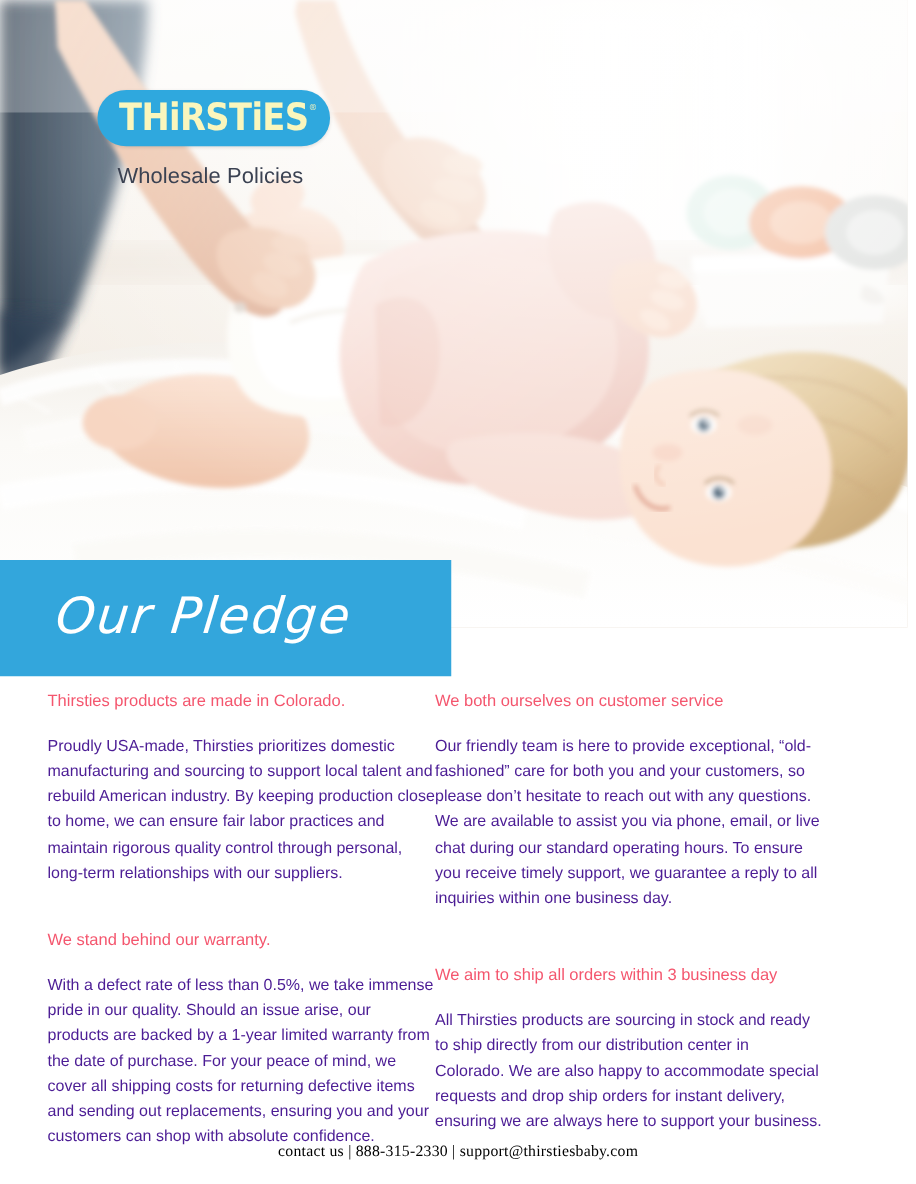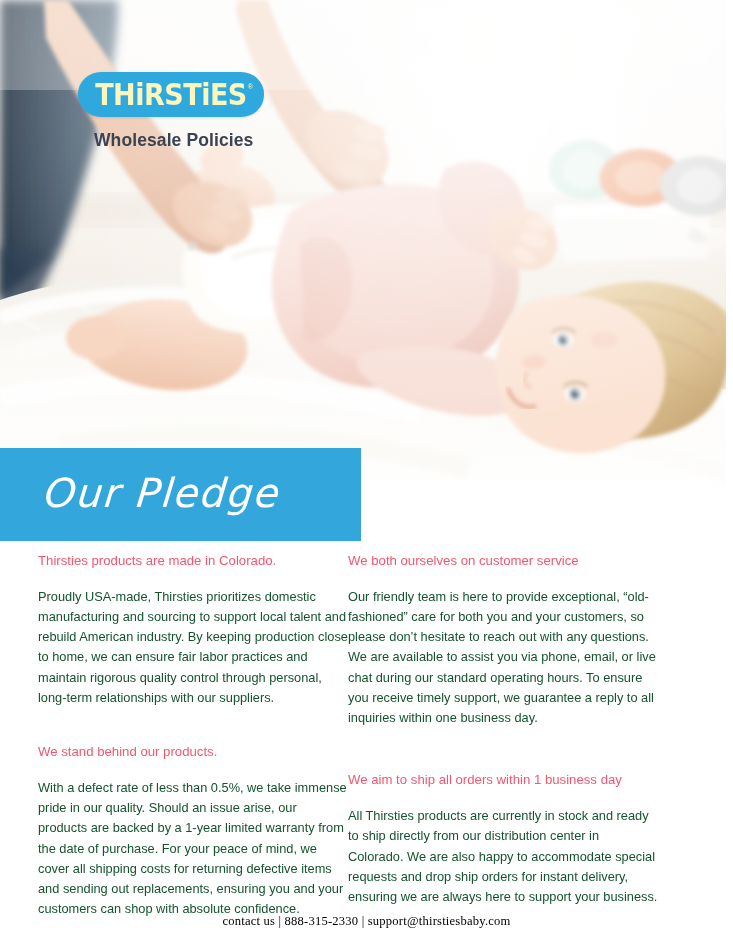--- a/index.html
+++ b/index.html
@@ -65,21 +65,20 @@
     color: #faf6bd;
     font-family: "Liberation Sans", sans-serif;
   }
   #doc-subtitle {
     margin-top: 13px;
     margin-left: 16px;
     font-size: 17.5px;
     color: #3b4252;
     letter-spacing: .1px;
     white-space: nowrap;
-    font-weight: bold;
   }
 
   
   #pledge-banner {
     position: absolute;
     left: 0; top: 448px;
     width: 361px; height: 93px;
     background: #33a6dc;
     z-index: 30;
     display: flex;
@@ -108,21 +107,21 @@
   }
   .column { width: 310px; }
 
   .sec-heading {
     color: #f4566e;
     font-size: 13.2px;
     line-height: 1.35;
     margin-bottom: 17px;
   }
   .sec-body {
-    color: #14532d;
+    color: #4c1d95;
     font-size: 12.8px;
     line-height: 1.58;
     margin-bottom: 25px;
     white-space: pre-line;
   }
   .sec-body:last-child { margin-bottom: 0; }
   .spacer-18 { height: 18px; }
   .spacer-10 { height: 10px; }
 
   
@@ -360,30 +359,30 @@
   <div id="pledge-banner">
     <div id="pledge-title">Our Pledge</div>
   </div>
 
   <div id="content">
 
     <div class="column">
       <div class="sec-heading">Thirsties products are made in Colorado.</div>
       <div class="sec-body">Proudly USA-made, Thirsties prioritizes domestic manufacturing and sourcing to support local talent and rebuild American industry. By keeping production close to home, we can ensure fair labor practices and maintain rigorous quality control through personal, long-term relationships with our suppliers.</div>
       <div class="spacer-10"></div>
-      <div class="sec-heading">We stand behind our products.</div>
+      <div class="sec-heading">We stand behind our warranty.</div>
       <div class="sec-body">With a defect rate of less than 0.5%, we take immense pride in our quality. Should an issue arise, our products are backed by a 1-year limited warranty from the date of purchase. For your peace of mind, we cover all shipping costs for returning defective items and sending out replacements, ensuring you and your customers can shop with absolute confidence.</div>
     </div>
 
     <div class="column">
       <div class="sec-heading">We both ourselves on customer service</div>
       <div class="sec-body">Our friendly team is here to provide exceptional, “old-fashioned” care for both you and your customers, so please don’t hesitate to reach out with any questions. We are available to assist you via phone, email, or live chat during our standard operating hours. To ensure you receive timely support, we guarantee a reply to all inquiries within one business day.</div>
       <div class="spacer-18"></div>
-      <div class="sec-heading">We aim to ship all orders within 1 business day</div>
-      <div class="sec-body">All Thirsties products are currently in stock and ready to ship directly from our distribution center in Colorado. We are also happy to accommodate special requests and drop ship orders for instant delivery, ensuring we are always here to support your business.</div>
+      <div class="sec-heading">We aim to ship all orders within 3 business day</div>
+      <div class="sec-body">All Thirsties products are sourcing in stock and ready to ship directly from our distribution center in Colorado. We are also happy to accommodate special requests and drop ship orders for instant delivery, ensuring we are always here to support your business.</div>
     </div>
 
   </div>
 
   <div id="footer">
     <div id="footer-contact">contact us | 888-315-2330 | support@thirstiesbaby.com</div>
   </div>
 
 </div>
 

